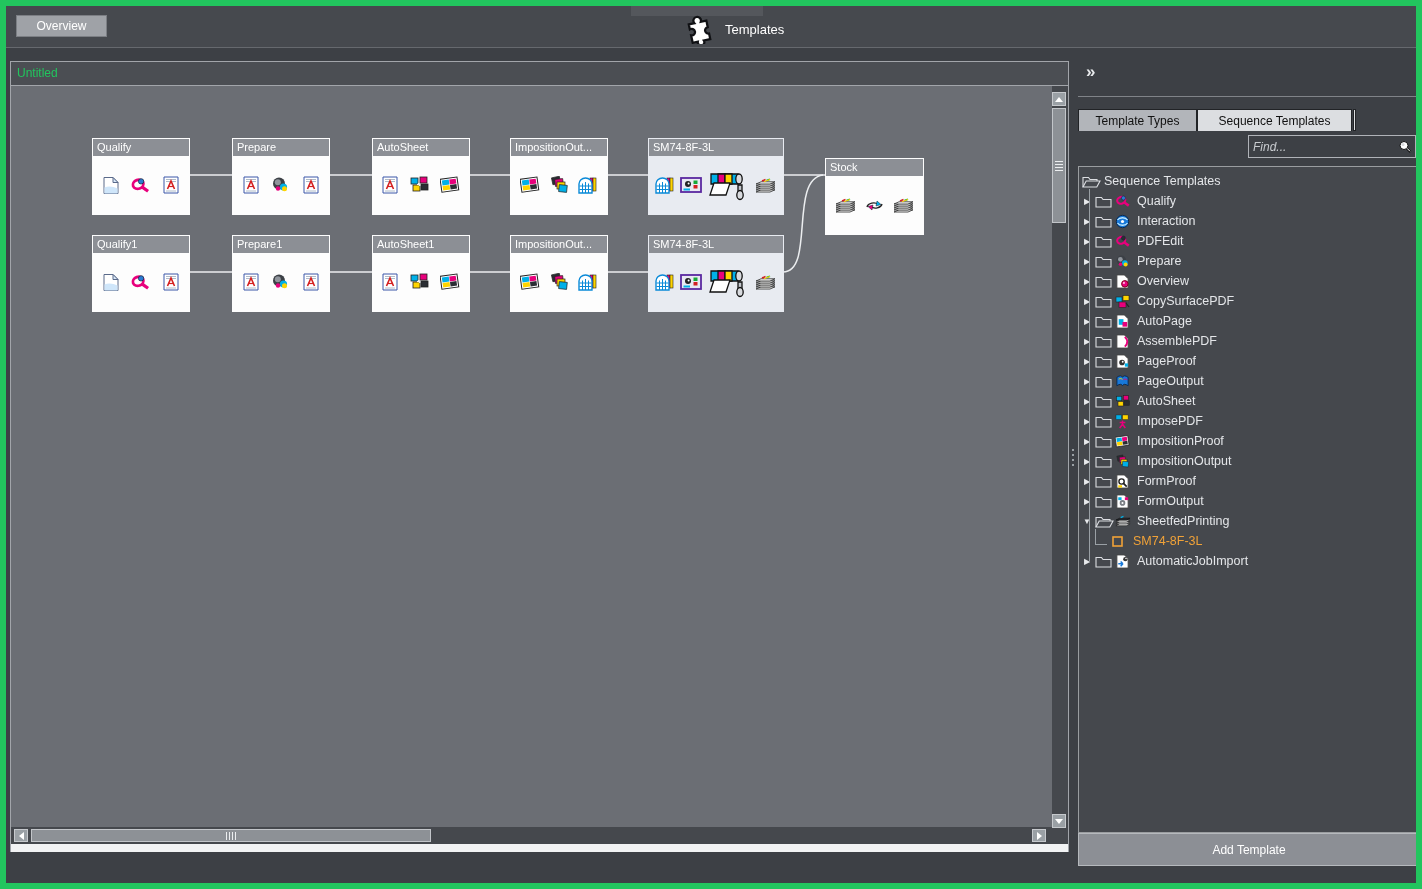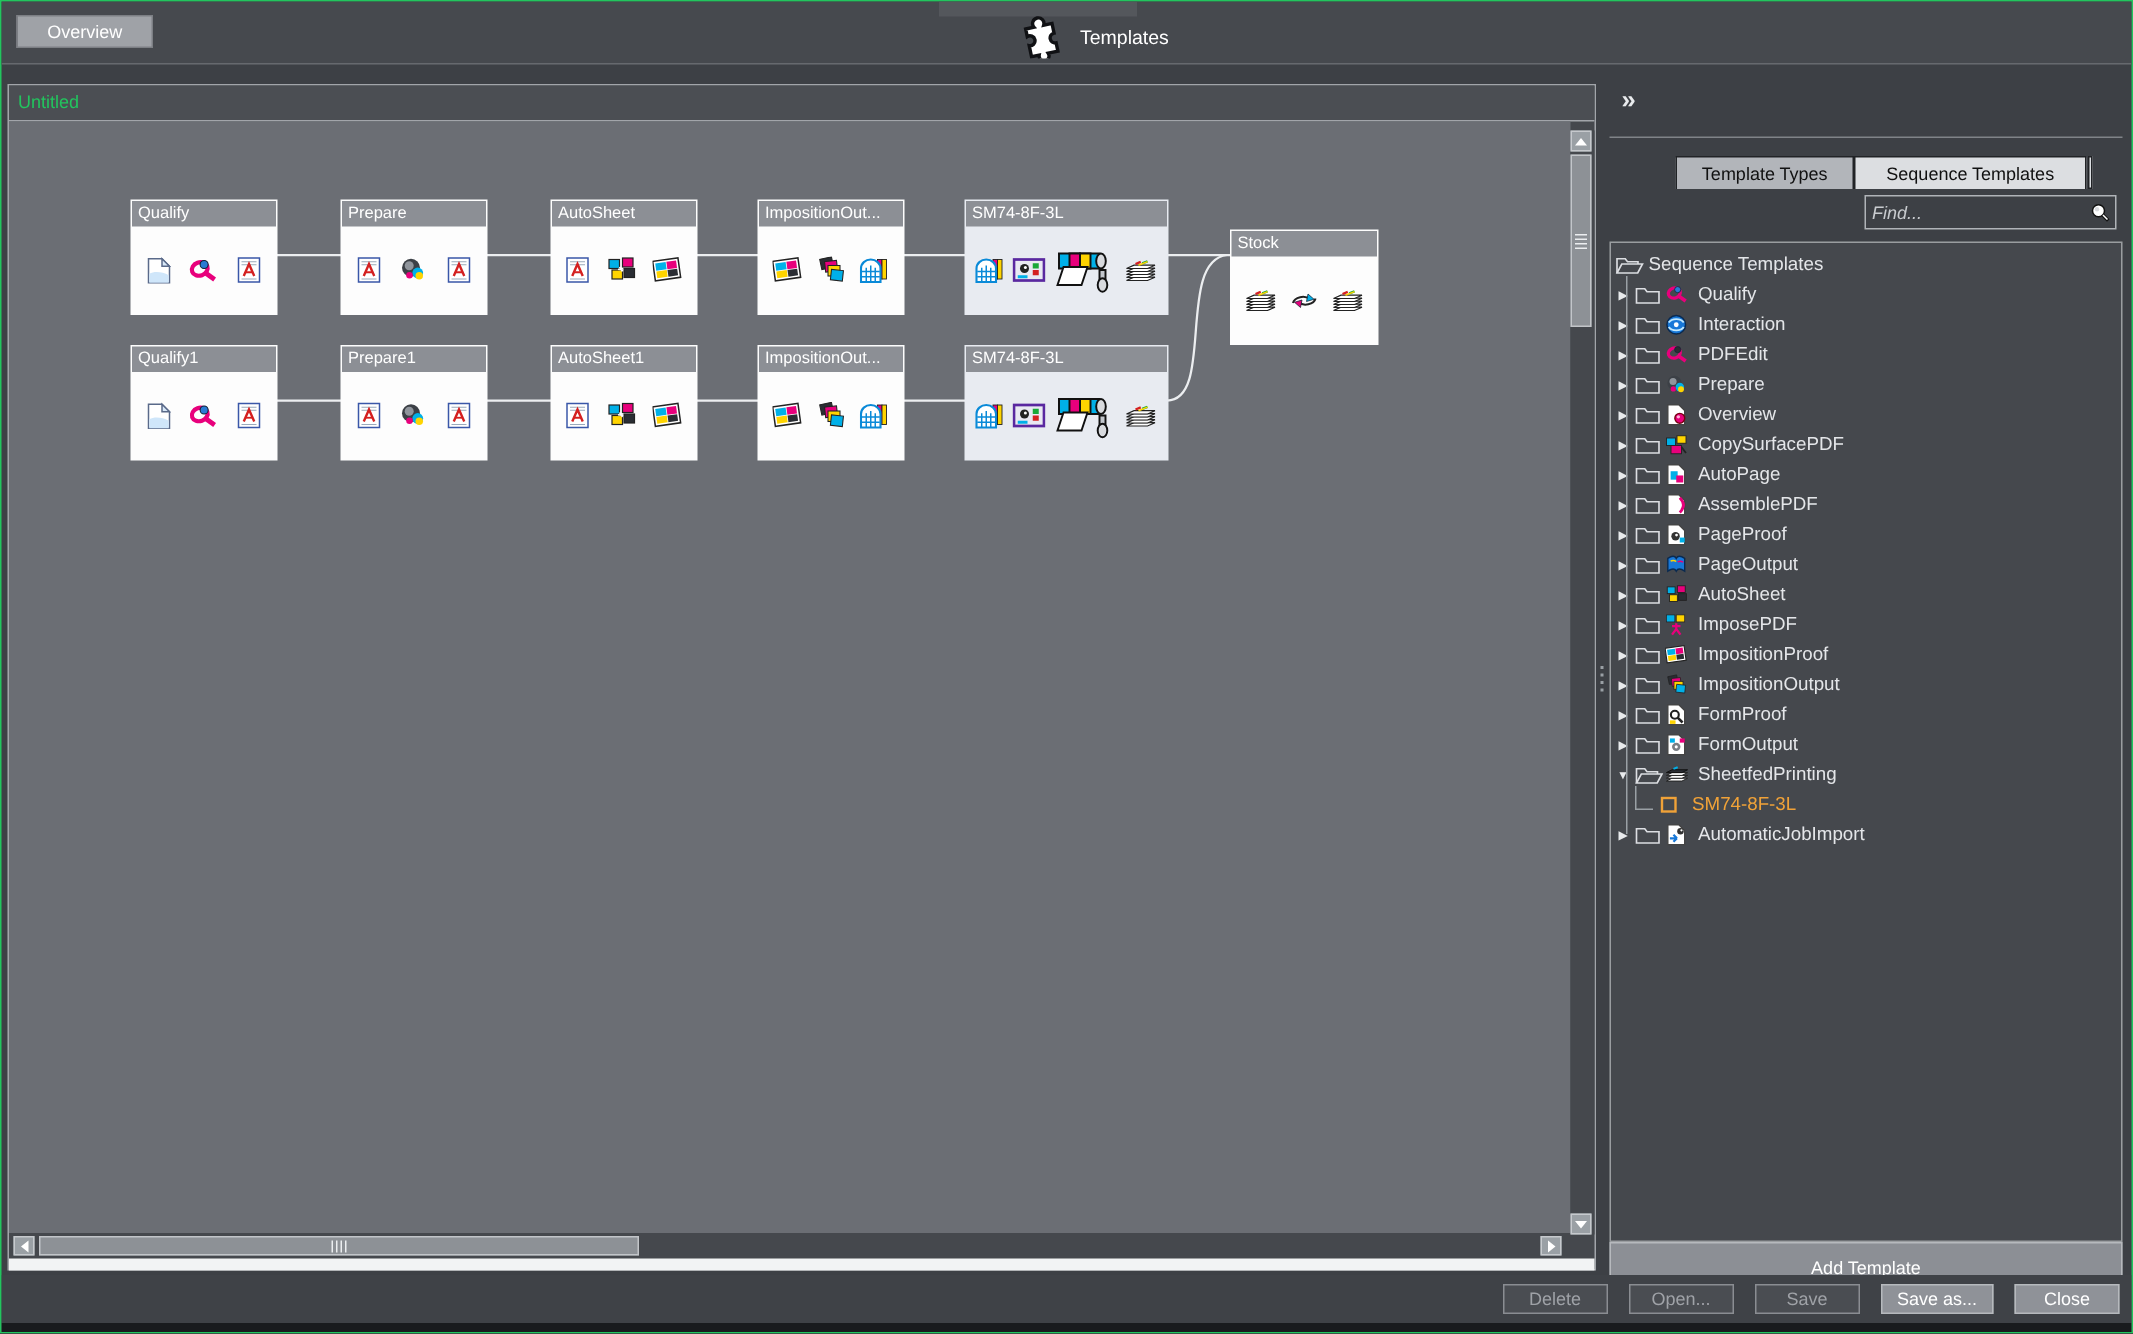--- a/index.html
+++ b/index.html
@@ -1,18 +1,18 @@
 <!DOCTYPE html>
 <html><head>
 <meta charset="utf-8">
 <style>
   * { margin:0; padding:0; box-sizing:border-box; }
   html,body { background:#25272b; }
   body { font-family:"Liberation Sans", sans-serif; }
-  .window { position:relative; width:1422px; height:889px; background:#3d4045; border:1px solid #22c55e; overflow:hidden;padding-left:18px; }
+  .window { position:relative; width:1422px; height:889px; background:#3d4045; border:6px solid #22c55e; overflow:hidden;padding-left:18px; }
 
   
   .topbar { position:absolute; left:0; top:0; width:100%; height:42px; background:#46494e; border-bottom:1px solid #66696e; }
   .btn-overview { position:absolute; left:10px; top:9px; width:91px; height:22px; background:#9fa2a7; color:#fff; font-size:12px; border:1px solid #7c7f84; display:flex; align-items:center; justify-content:center; }
   .title-tab { position:absolute; left:625px; top:0; width:132px; height:10px; background:#54575c; }
   .app-title { position:absolute; left:676px; top:4px; display:flex; align-items:center; gap:9px; }
   .app-title .t { color:#fff; font-size:13px; font-weight:normal; }
 
   
   .canvas-panel { position:absolute; left:4px; top:55px; width:1059px; height:791px; border:1px solid #a2a5aa; background:#45484d; }
@@ -43,21 +43,21 @@
   .splitter { position:absolute; left:1063px; top:55px; width:9px; height:792px; }
   .splitter .dots { position:absolute; left:3px; top:388px; display:flex; flex-direction:column; gap:3px; }
   .splitter .dots i { width:2px; height:2px; background:#9aa0a5; display:block; }
 
   
   .sidebar { position:absolute; left:1072px; top:42px; width:342px; height:809px; }
   .collapse { position:absolute; left:8px; top:14px; color:#e9ebed; font-size:17px; font-weight:bold; cursor:default; }
   .side-divider { position:absolute; left:0; top:48px; width:100%; height:1px; background:#808388; }
   .tabs { position:absolute; left:0; top:61px; height:22px; display:flex; }
   .tab { height:22px; font-size:12px; color:#111; display:flex; align-items:center; justify-content:center; border:1px solid #212326; border-bottom:none; }
-  .tab.inactive { width:119px; background:#b2b5ba;margin-left:44px; }
+  .tab.inactive { width:119px; background:#b2b5ba; }
   .tab.active { width:155px; background:#dcdee1; }
   .tab-endcap { width:3px; height:22px; background:#dcdee1; border:1px solid #212326; margin-left:1px; }
   .find-wrap { position:absolute; left:170px; top:87px; width:168px; height:23px; border:1px solid #b0b3b8; background:#3d4045; display:flex; align-items:center; }
   .find-wrap input { flex:1; background:transparent; border:none; outline:none; color:#d8dadd; font-size:12px; padding:0 4px; font-family:"Liberation Sans", sans-serif; width:130px;}
   .find-wrap input::placeholder { color:#c8cbcf; font-style:italic; }
   .mag { width:20px; display:flex; align-items:center; justify-content:center; }
 
   .tree-panel { position:absolute; left:0; top:118px; width:342px; height:667px; border:1px solid #9a9da0; background:#45484d; overflow:hidden; }
   .tree { position:relative; padding-top:4px; }
   .treeline { position:absolute; left:10px; top:22px; width:1px; background:#9aa0a5; }
@@ -903,21 +903,14 @@
               </svg>
             </span>
             <span class="tlabel">AutomaticJobImport</span>
           </div>
           <div class="treeline" style="height: 372px;"></div>
         </div>
     </div>
     <div class="btn-add">Add Template</div>
   </div>
 
-  <div class="footer" id="footer">
-      <div class="fbtn disabled">Delete</div>
-      <div class="fbtn disabled">Open...</div>
-      <div class="fbtn disabled">Save</div>
-      <div class="fbtn enabled">Save as...</div>
-      <div class="fbtn enabled">Close</div>
-    </div>
   <div class="bottom-strip"></div>
 </div>
 
 </body></html>

